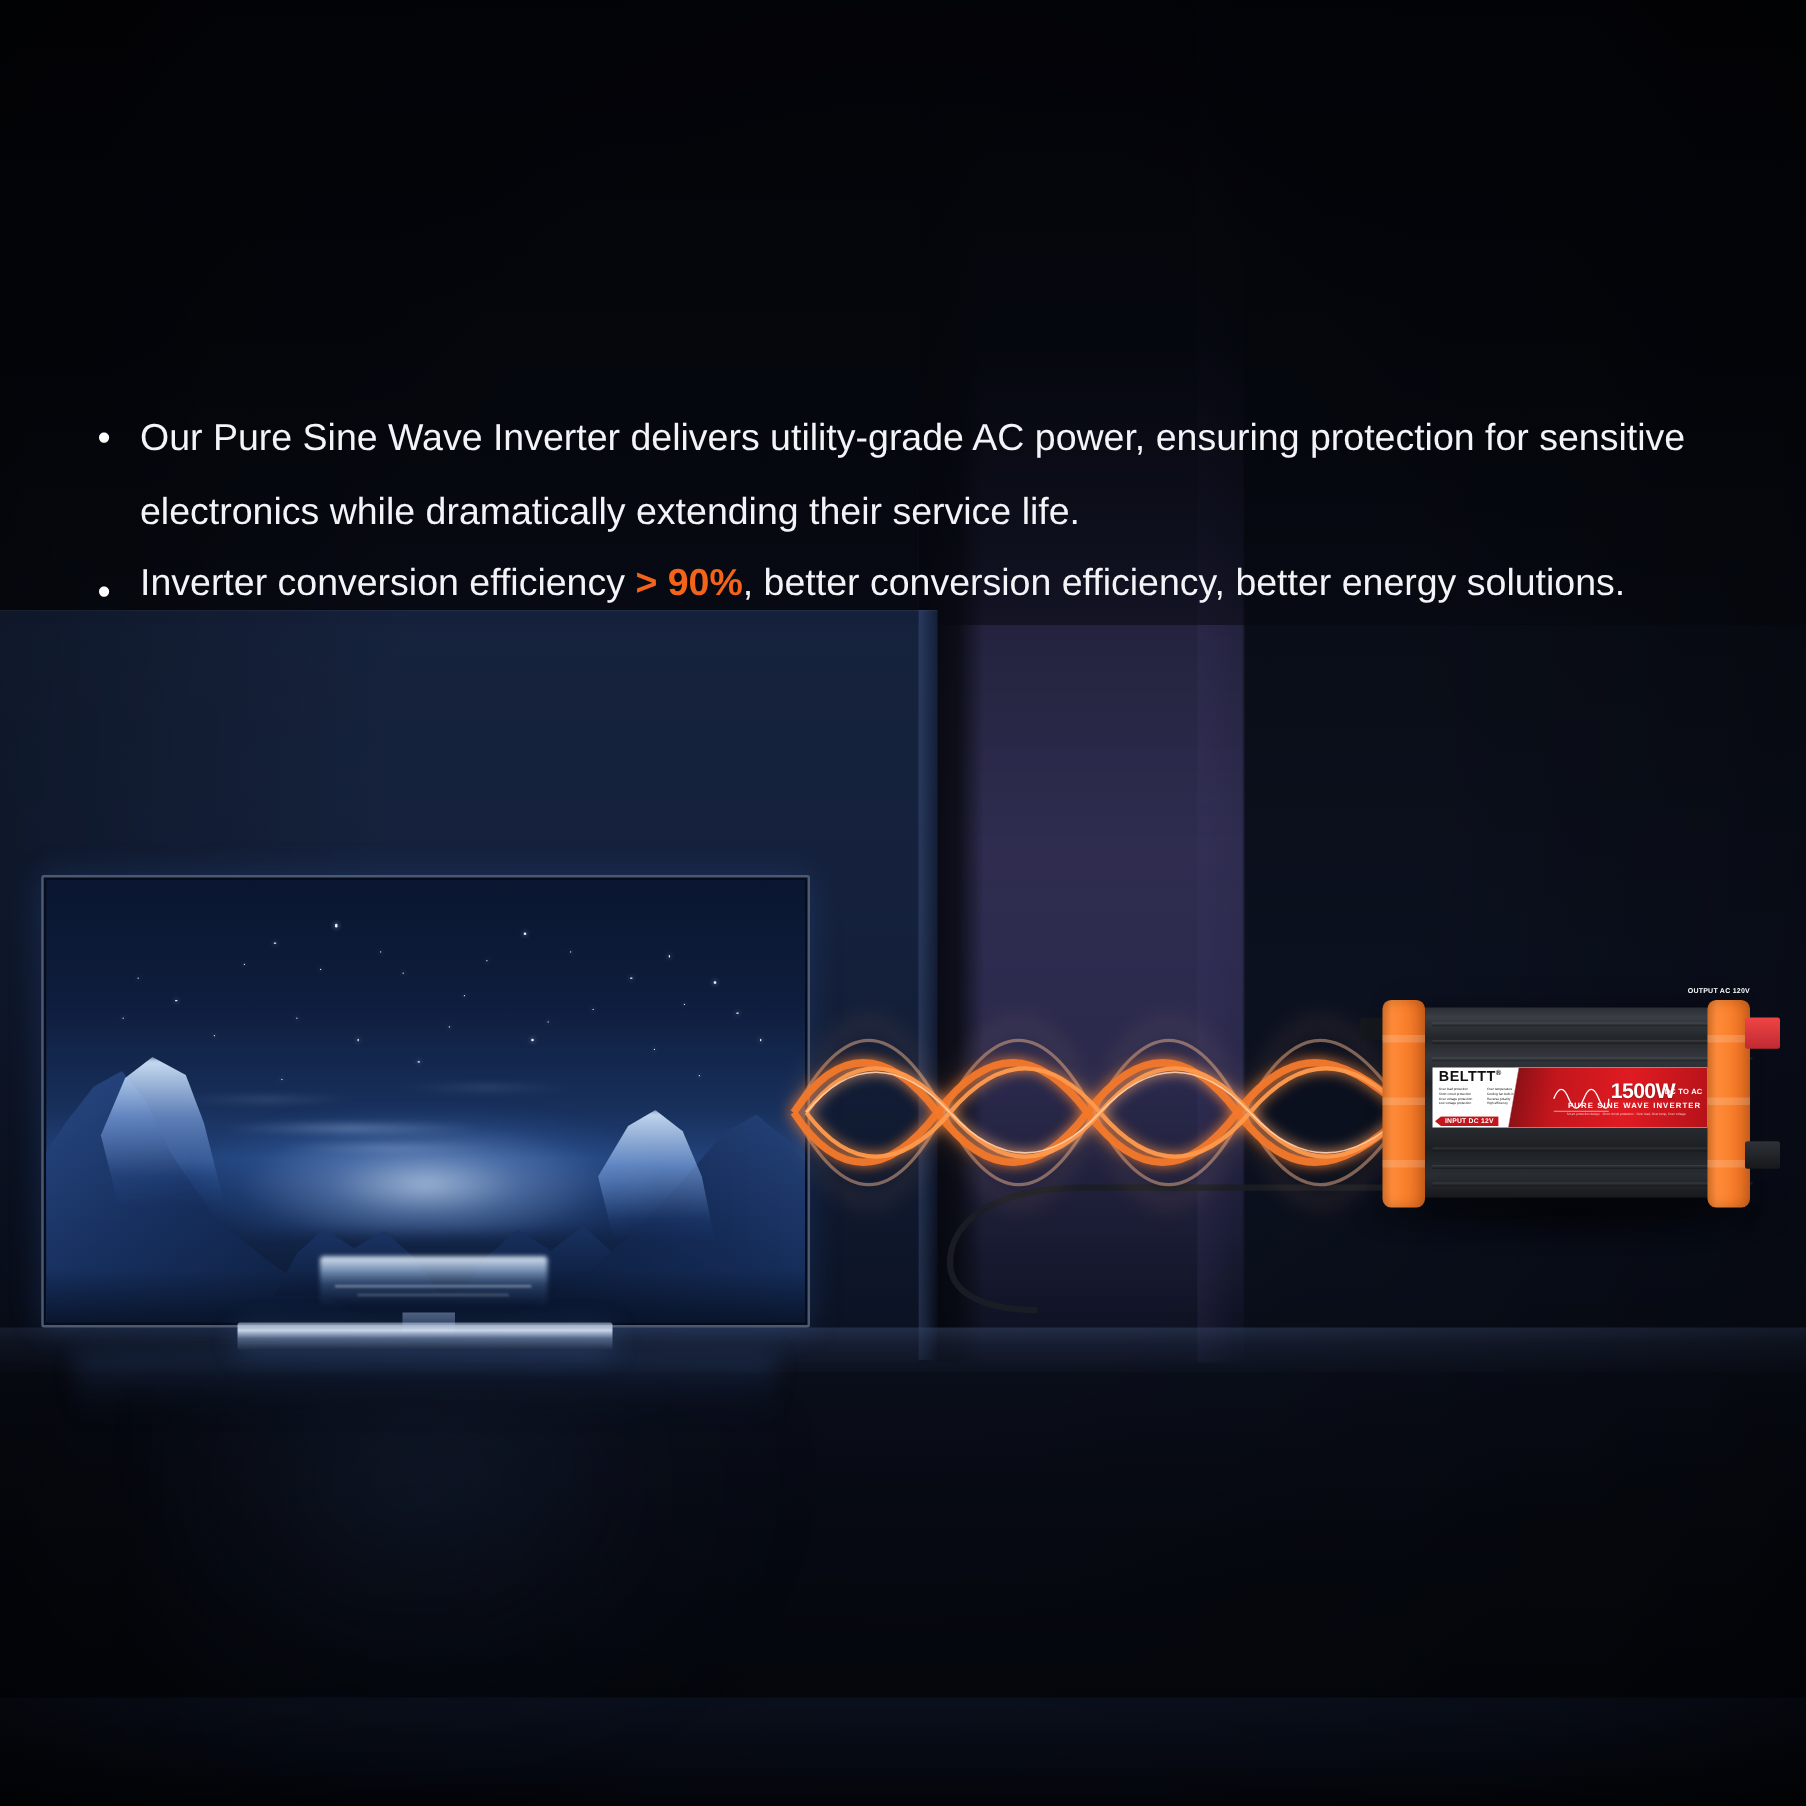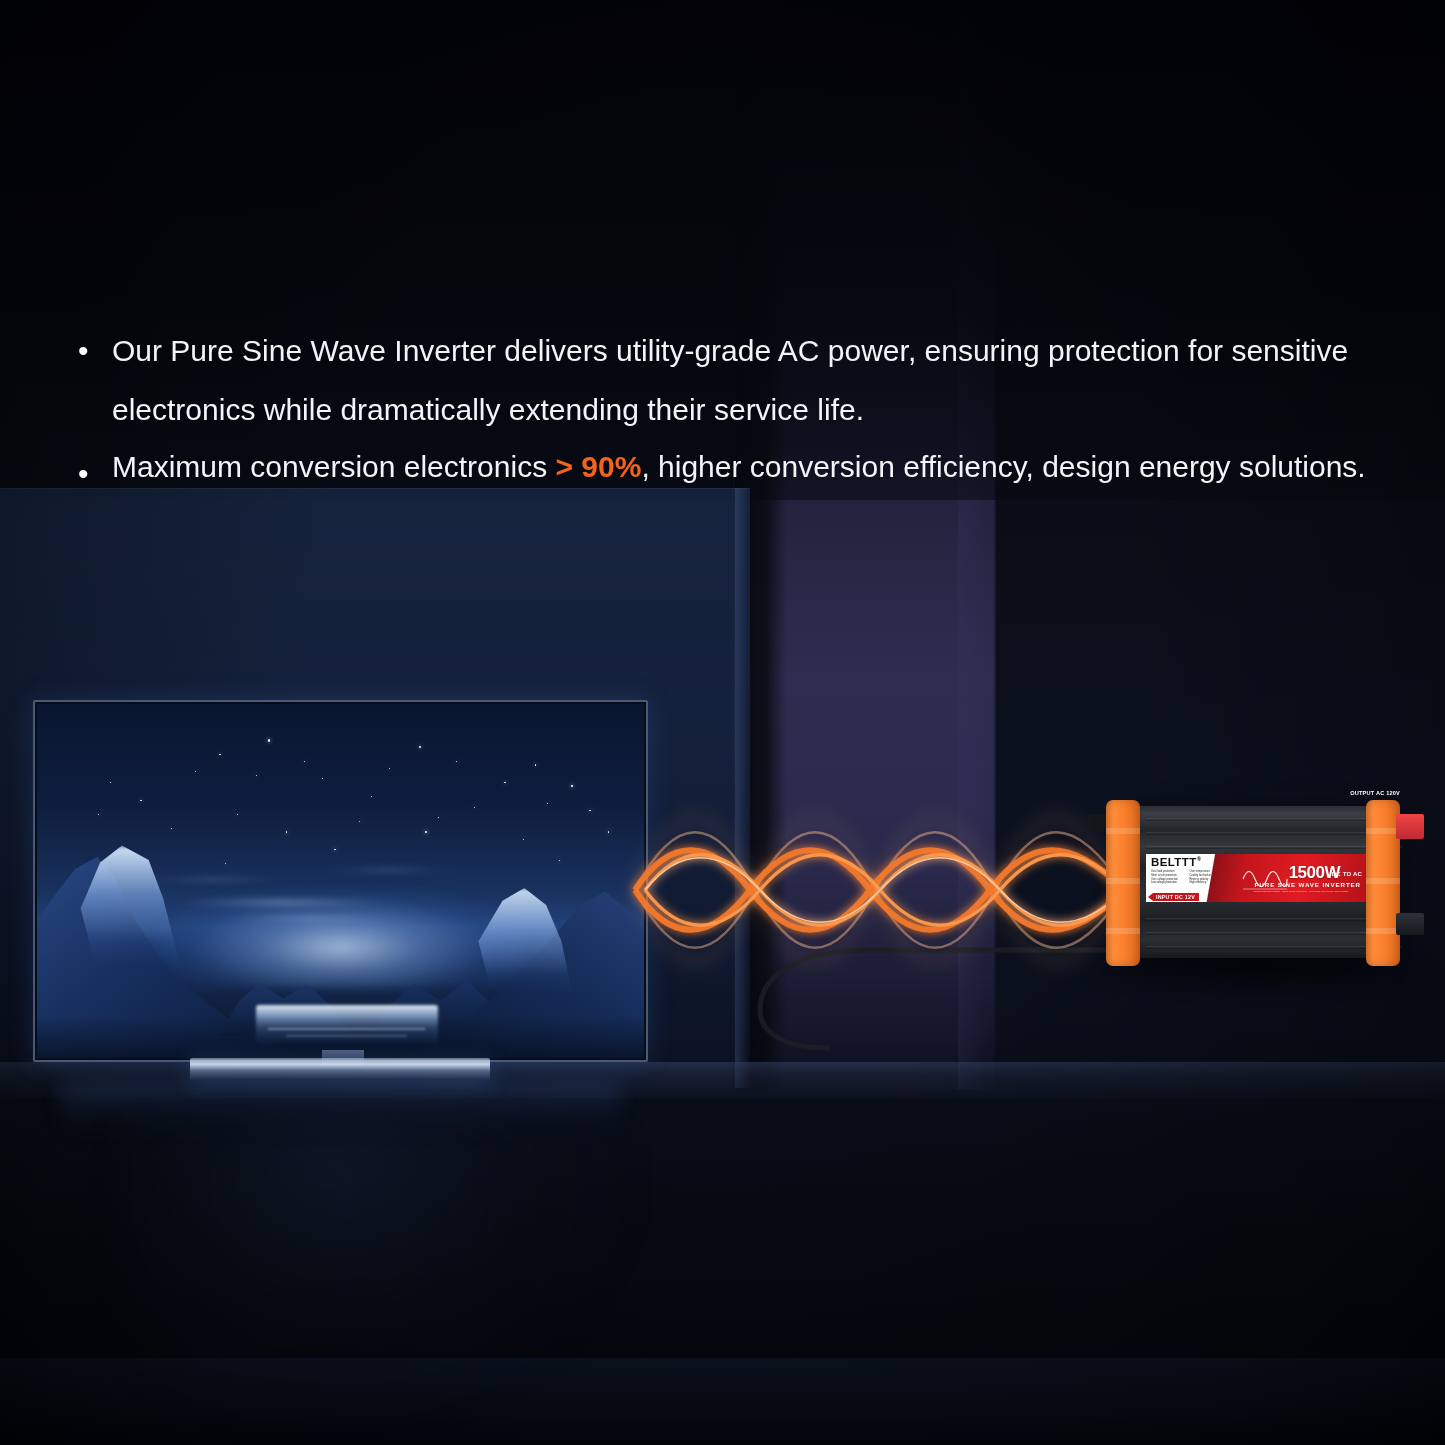--- a/index.html
+++ b/index.html
@@ -658,17 +658,17 @@
   <div class="vignette"></div>
 
 
   <div class="bullets">
     <div class="bullet bullet-1">
       <span class="bullet-dot">•</span>
       <span class="bullet-text">Our Pure Sine Wave Inverter delivers utility-grade AC power, ensuring protection for sensitive electronics while dramatically extending their service life.</span>
     </div>
     <div class="bullet bullet-2">
       <span class="bullet-dot">•</span>
-      <span class="bullet-text"><span>Maximum conversion electronics </span><span class="hl-orange">&gt; 90%</span><span>, higher conversion efficiency, design energy solutions.</span></span>
+      <span class="bullet-text"><span>Inverter conversion efficiency </span><span class="hl-orange">&gt; 90%</span><span>, better conversion efficiency, better energy solutions.</span></span>
     </div>
   </div>
 
 </div>
 
 </body></html>

